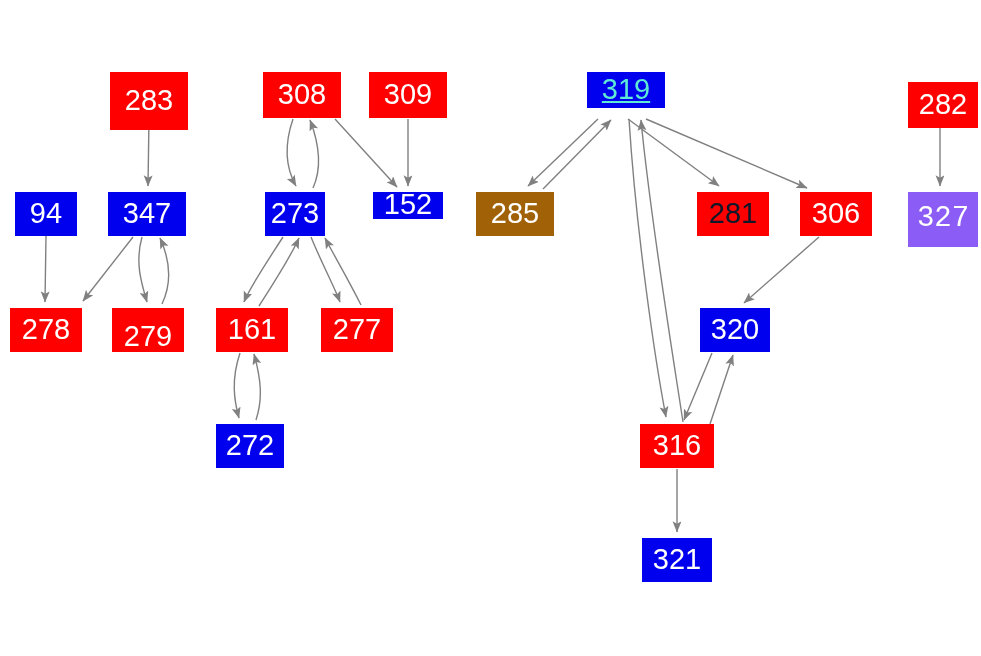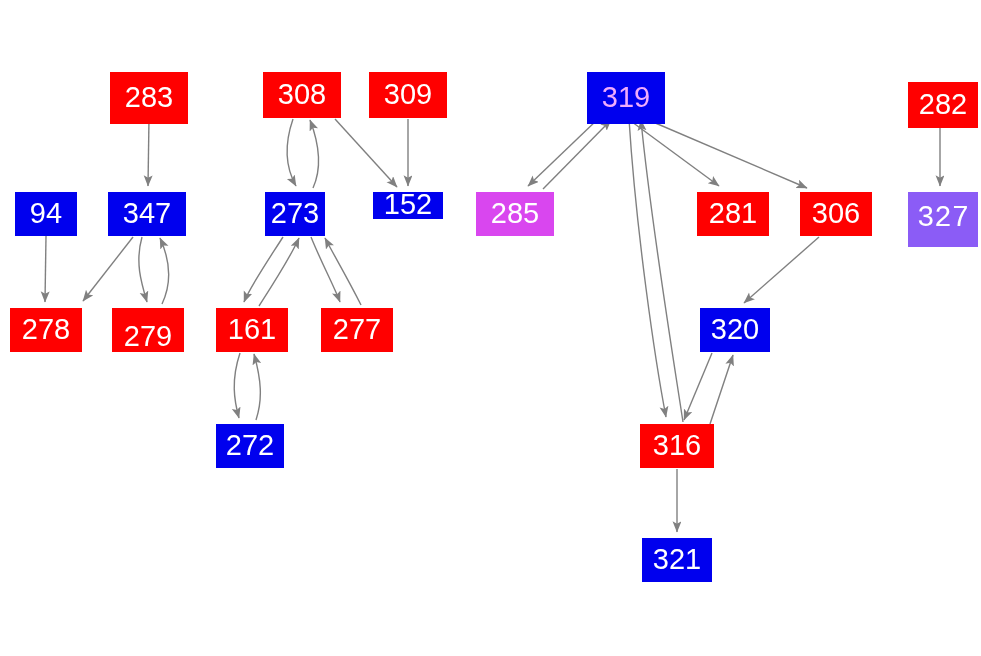--- a/index.html
+++ b/index.html
@@ -78,51 +78,51 @@
         <path d="M683,422 C672,350 650,215 641,120" fill="none" stroke="#808080" stroke-width="1.4" marker-end="url(#arrowhead)"></path>
         <path d="M819,237 L744,303" fill="none" stroke="#808080" stroke-width="1.4" marker-end="url(#arrowhead)"></path>
         <path d="M712,353 L684,420" fill="none" stroke="#808080" stroke-width="1.4" marker-end="url(#arrowhead)"></path>
         <path d="M710,424 L733,355" fill="none" stroke="#808080" stroke-width="1.4" marker-end="url(#arrowhead)"></path>
         <path d="M677,469 L677,532" fill="none" stroke="#808080" stroke-width="1.4" marker-end="url(#arrowhead)"></path>
         <path d="M940,119 L940,186" fill="none" stroke="#808080" stroke-width="1.4" marker-end="url(#arrowhead)"></path>
       </g>
   </svg>
 
   <div id="nodes-group">
-      <div class="graph-node" style="left: 110px; top: 72px; width: 78px; height: 52px; background: rgb(255, 0, 0); color: rgb(255, 255, 255);">
+      <div class="graph-node" style="left: 110px; top: 72px; width: 78px; height: 58px; background: rgb(255, 0, 0); color: rgb(255, 255, 255);">
         <span class="node-label">283</span>
       </div>
       <div class="graph-node" style="left: 263px; top: 72px; width: 78px; height: 46px; background: rgb(255, 0, 0); color: rgb(255, 255, 255);">
         <span class="node-label">308</span>
       </div>
       <div class="graph-node" style="left: 369px; top: 72px; width: 78px; height: 46px; background: rgb(255, 0, 0); color: rgb(255, 255, 255);">
         <span class="node-label">309</span>
       </div>
-      <div class="graph-node" style="left: 587px; top: 72px; width: 78px; height: 52px; background: rgb(0, 0, 238); color: #f0abfc;">
+      <div class="graph-node" style="left: 587px; top: 72px; width: 78px; height: 36px; background: rgb(0, 0, 238); color: #5eead4; text-decoration: underline;">
         <span class="node-label">319</span>
       </div>
       <div class="graph-node" style="left: 908px; top: 72px; width: 70px; height: 46px; background: rgb(255, 0, 0); color: rgb(255, 255, 255); margin-top: 10px;">
         <span class="node-label">282</span>
       </div>
       <div class="graph-node" style="left: 15px; top: 192px; width: 62px; height: 44px; background: rgb(0, 0, 238); color: rgb(255, 255, 255);">
         <span class="node-label">94</span>
       </div>
       <div class="graph-node" style="left: 108px; top: 192px; width: 78px; height: 44px; background: rgb(0, 0, 238); color: rgb(255, 255, 255);">
         <span class="node-label">347</span>
       </div>
       <div class="graph-node" style="left: 265px; top: 192px; width: 60px; height: 44px; background: rgb(0, 0, 238); color: rgb(255, 255, 255);">
         <span class="node-label">273</span>
       </div>
       <div class="graph-node" style="left: 373px; top: 192px; width: 70px; height: 27px; background: rgb(0, 0, 238); color: rgb(255, 255, 255);">
         <span class="node-label">152</span>
       </div>
-      <div class="graph-node" style="left: 476px; top: 192px; width: 78px; height: 44px; background: #d946ef; color: rgb(255, 255, 255);">
+      <div class="graph-node" style="left: 476px; top: 192px; width: 78px; height: 44px; background: #a16207; color: rgb(255, 255, 255);">
         <span class="node-label">285</span>
       </div>
-      <div class="graph-node" style="left: 697px; top: 192px; width: 72px; height: 44px; background: rgb(255, 0, 0); color: #ffffff;">
+      <div class="graph-node" style="left: 697px; top: 192px; width: 72px; height: 44px; background: rgb(255, 0, 0); color: #0f172a;">
         <span class="node-label">281</span>
       </div>
       <div class="graph-node" style="left: 800px; top: 192px; width: 72px; height: 44px; background: rgb(255, 0, 0); color: rgb(255, 255, 255);">
         <span class="node-label">306</span>
       </div>
       <div class="graph-node" style="left: 908px; top: 192px; width: 70px; height: 55px; background: #8b5cf6; color: rgb(255, 255, 255); font-family: Liberation Mono, monospace;">
         <span class="node-label">327</span>
       </div>
       <div class="graph-node" style="left: 10px; top: 308px; width: 72px; height: 44px; background: rgb(255, 0, 0); color: rgb(255, 255, 255);">
         <span class="node-label">278</span>

